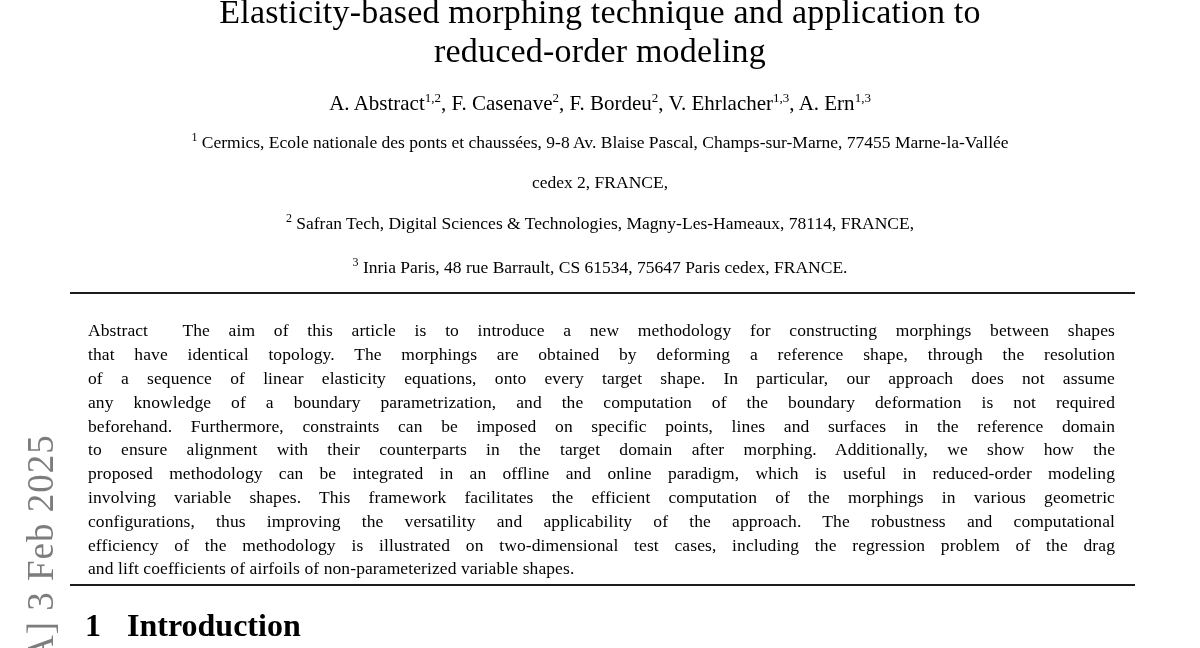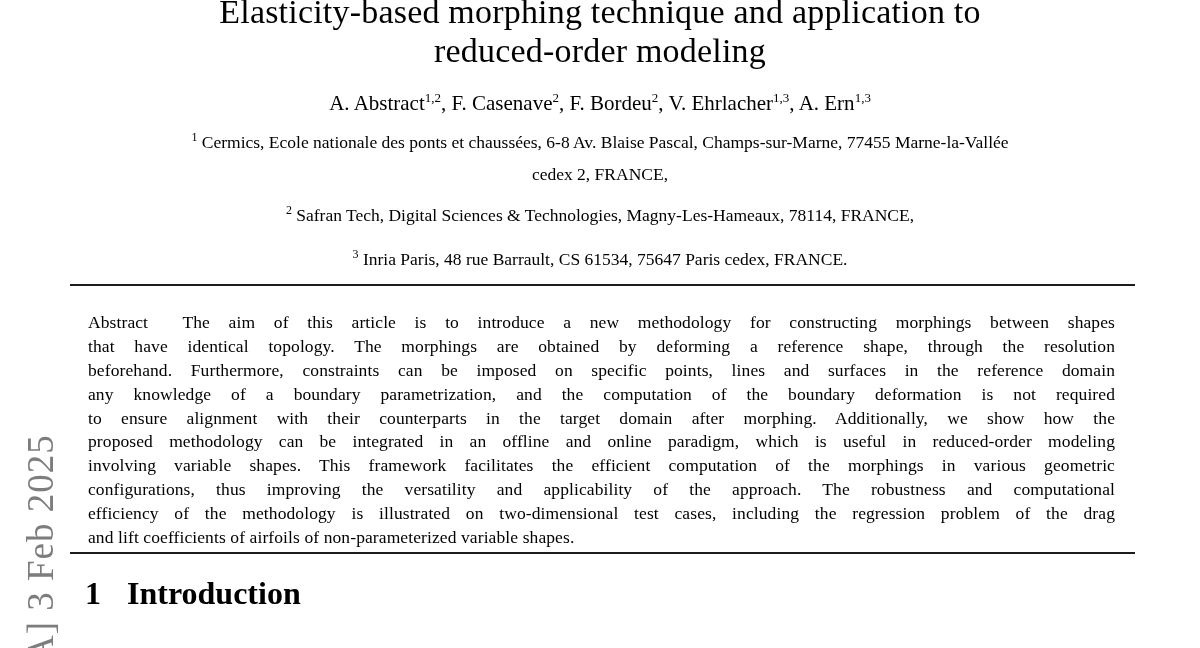--- a/index.html
+++ b/index.html
@@ -40,21 +40,21 @@
     line-height: 26px;
   }
   .authors sup { font-size: 13px; }
   .affil {
     text-align: center;
     font-size: 17.5px;
     line-height: 24px;
   }
   .affil sup { font-size: 12px; }
   .affil-1a { margin-top: 9px; }
-  .affil-1b { margin-top: 8px; }
+  .affil-1b { margin-top: 16px; }
   .affil-2  { margin-top: 12px; }
   .affil-3  { margin-top: 15px; }
   .rule {
     border: none;
     border-top: 2px solid #1c1c1c;
     width: 1065px;
     margin: 14px 0 0 70px;
   }
   .rule-bottom { margin-top: 3px; }
   .abstract {
@@ -89,32 +89,33 @@
 
   <div class="stamp">A] 3 Feb 2025</div>
 
   <h1 class="title">
     <div>Elasticity-based morphing technique and application to</div>
     <div>reduced-order modeling</div>
   </h1>
 
   <div class="authors"><span>A. Abstract</span><sup>1,2</sup><span>, </span><span>F. Casenave</span><sup>2</sup><span>, </span><span>F. Bordeu</span><sup>2</sup><span>, </span><span>V. Ehrlacher</span><sup>1,3</sup><span>, </span><span>A. Ern</span><sup>1,3</sup></div>
 
-  <div class="affil affil-1a"><sup>1</sup> <span>Cermics, Ecole nationale des ponts et chaussées, 6-8 Av. Blaise Pascal, Champs-sur-Marne, 77455 Marne-la-Vallée</span></div>
+  <div class="affil affil-1a"><sup>1</sup> <span>Cermics, Ecole nationale des ponts et chaussées, 9-8 Av. Blaise Pascal, Champs-sur-Marne, 77455 Marne-la-Vallée</span></div>
   <div class="affil affil-1b"><span>cedex 2, FRANCE,</span></div>
   <div class="affil affil-2"><sup>2</sup> <span>Safran Tech, Digital Sciences &amp; Technologies, Magny-Les-Hameaux, 78114, FRANCE,</span></div>
   <div class="affil affil-3"><sup>3</sup> <span>Inria Paris, 48 rue Barrault, CS 61534, 75647 Paris cedex, FRANCE.</span></div>
 
   <hr class="rule">
 
   <div class="abstract">
     <div class="abs-line"><b class="abs-label">Abstract</b><span class="abs-gap"></span> <span>The aim of this article is to introduce a new methodology for constructing morphings between shapes</span></div>
     <div class="abs-line">that have identical topology.  The morphings are obtained by deforming a reference shape, through the resolution</div>
+    <div class="abs-line">of a sequence of linear elasticity equations, onto every target shape.  In particular, our approach does not assume</div>
+    <div class="abs-line">any knowledge of a boundary parametrization, and the computation of the boundary deformation is not required</div>
     <div class="abs-line">beforehand.  Furthermore, constraints can be imposed on specific points, lines and surfaces in the reference domain</div>
-    <div class="abs-line">any knowledge of a boundary parametrization, and the computation of the boundary deformation is not required</div>
     <div class="abs-line">to ensure alignment with their counterparts in the target domain after morphing.  Additionally, we show how the</div>
     <div class="abs-line">proposed methodology can be integrated in an offline and online paradigm, which is useful in reduced-order modeling</div>
     <div class="abs-line">involving variable shapes.  This framework facilitates the efficient computation of the morphings in various geometric</div>
     <div class="abs-line">configurations, thus improving the versatility and applicability of the approach.  The robustness and computational</div>
     <div class="abs-line">efficiency of the methodology is illustrated on two-dimensional test cases, including the regression problem of the drag</div>
     <div class="abs-line last">and lift coefficients of airfoils of non-parameterized variable shapes.</div>
   </div>
 
   <hr class="rule rule-bottom">
 

